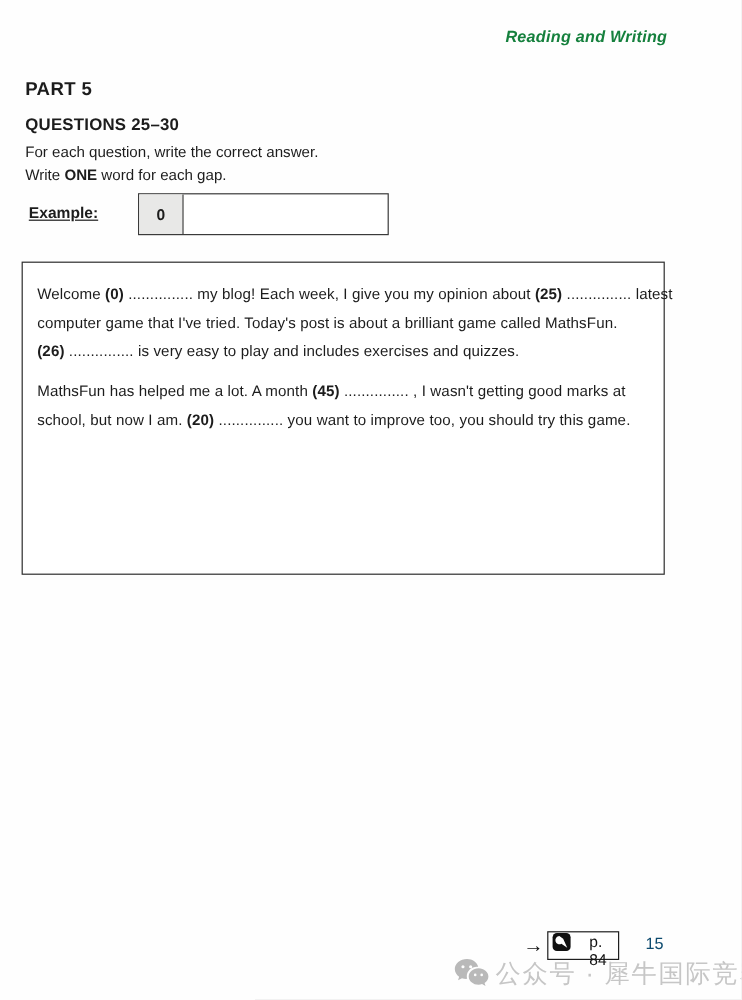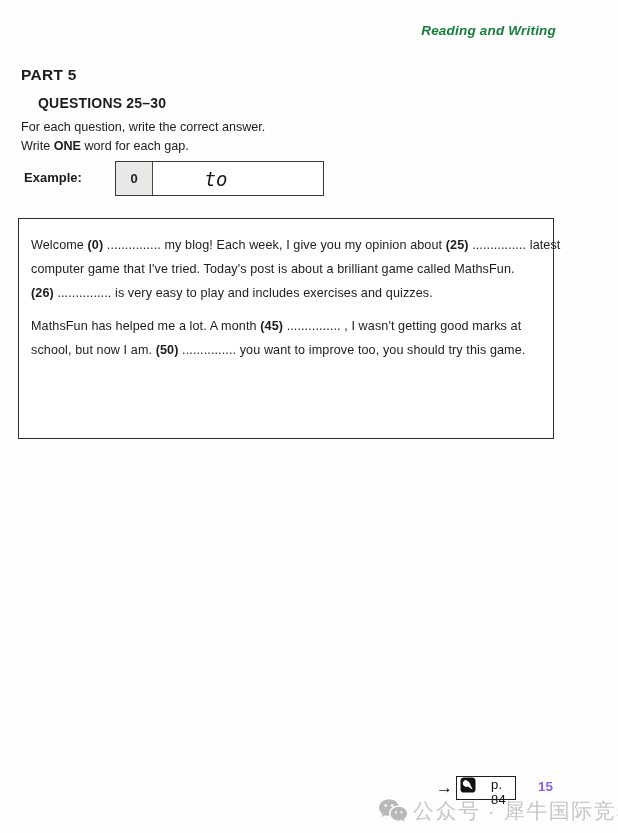--- a/index.html
+++ b/index.html
@@ -17,28 +17,28 @@
     position:absolute; top:23px; right:62px;
     font-size:13.5px; font-style:italic; font-weight:600;
     color:#15803d; letter-spacing:.2px;
   }
   .part-title {
     position:absolute; left:21px; top:66px;
     font-size:15.5px; font-weight:bold; letter-spacing:.3px;
   }
   .questions-range {
     position:absolute; left:21px; top:95px;
-    font-size:14px; font-weight:bold; letter-spacing:.2px;margin-left:17px;
+    font-size:14px; font-weight:bold; letter-spacing:.2px;
   }
   .instr1 { position:absolute; left:21px; top:120px; font-size:12.6px; }
   .instr2 { position:absolute; left:21px; top:139px; font-size:12.6px; }
 
   .example-label {
     position:absolute; left:24px; top:170px;
-    font-size:13px; font-weight:bold;
+    font-size:13px; font-weight:bold;text-decoration:underline;
   }
   .example-box {
     position:absolute; left:115px; top:161px;
     width:209px; height:35px;
     border:1.6px solid #3a3a3a;
     display:flex; background:#fff;
   }
   .example-num {
     width:37px; flex:0 0 37px;
     background:#e8e8e7;
@@ -49,21 +49,21 @@
   .example-answer {
     flex:1; display:flex; align-items:center; justify-content:center;
     padding-right:44px;
     font-family:"DejaVu Sans Mono", monospace;
     font-style:italic;
     font-size:19px; color:#1a1a1a;
   }
 
   .passage-box {
     position:absolute; left:18px; top:218px;
-    width:536px; height:221px;
+    width:536px; height:261px;
     border:1.6px solid #2e2e2e;
     background:#fff;
     padding:14px 10px 0 12px;
     font-size:12.6px;
   }
   .para { margin-bottom:9px; }
   .pline { line-height:24px; white-space:nowrap; letter-spacing:.1px; }
 
   .footer-arrow {
     position:absolute; left:436px; top:778px;
@@ -74,21 +74,21 @@
     width:60px; height:24px;
     border:1.6px solid #1f1f1f;
     background:#fff;
     display:flex; align-items:flex-start; gap:15px;
     padding-left:3px;
   }
   .pageref-icon { width:16px; height:16px; flex:0 0 16px; display:block; }
   .pageref-label { font-size:13px; color:#111; letter-spacing:.2px; }
   .page-number {
     position:absolute; left:538px; top:779px;
-    font-size:13.5px; font-weight:700; color:#8b5cf6;
+    font-size:13.5px; font-weight:400; color:#0c4a6e;
   }
 
   .watermark {
     position:absolute; left:378px; top:797px;
     display:flex; align-items:center; gap:5px;
   }
   .wechat-icon { width:30px; height:27px; display:block; }
   .watermark-text {
     font-size:21px; color:#c6c6c6; letter-spacing:1.5px;
     white-space:nowrap;
@@ -103,33 +103,32 @@
 
   <div class="part-title">PART 5</div>
   <div class="questions-range">QUESTIONS 25–30</div>
 
   <div class="instr1">For each question, write the correct answer.</div>
   <div class="instr2">Write <b>ONE</b> word for each gap.</div>
 
   <div class="example-label">Example:</div>
   <div class="example-box">
     <div class="example-num">0</div>
-    <div class="example-answer">to</div>
   </div>
 
   <div class="passage-box">
     <div id="passage-paragraphs">
         <div class="para">
           <div class="pline">Welcome <b>(0)</b> ............... my blog! Each week, I give you my opinion about <b>(25)</b> ............... latest</div>
           <div class="pline">computer game that I've tried. Today's post is about a brilliant game called MathsFun.</div>
           <div class="pline"><b>(26)</b> ............... is very easy to play and includes exercises and quizzes.</div>
         </div>
         <div class="para">
           <div class="pline">MathsFun has helped me a lot. A month <b>(45)</b> ............... , I wasn't getting good marks at</div>
-          <div class="pline">school, but now I am. <b>(50)</b> ............... you want to improve too, you should try this game.</div>
+          <div class="pline">school, but now I am. <b>(20)</b> ............... you want to improve too, you should try this game.</div>
         </div>
       </div>
   </div>
 
   <div class="footer-arrow">→</div>
 
   <div class="pageref-box">
     <svg class="pageref-icon" viewBox="0 0 16 16">
       <rect x="0.5" y="0.5" width="15" height="15" rx="3.6" fill="#111"></rect>
       <path d="M6.1 3.1 a3.4 3.4 0 1 0 1.7 6.4 L12.7 12.7 L9.3 5.2 Z" fill="#fff"></path>

